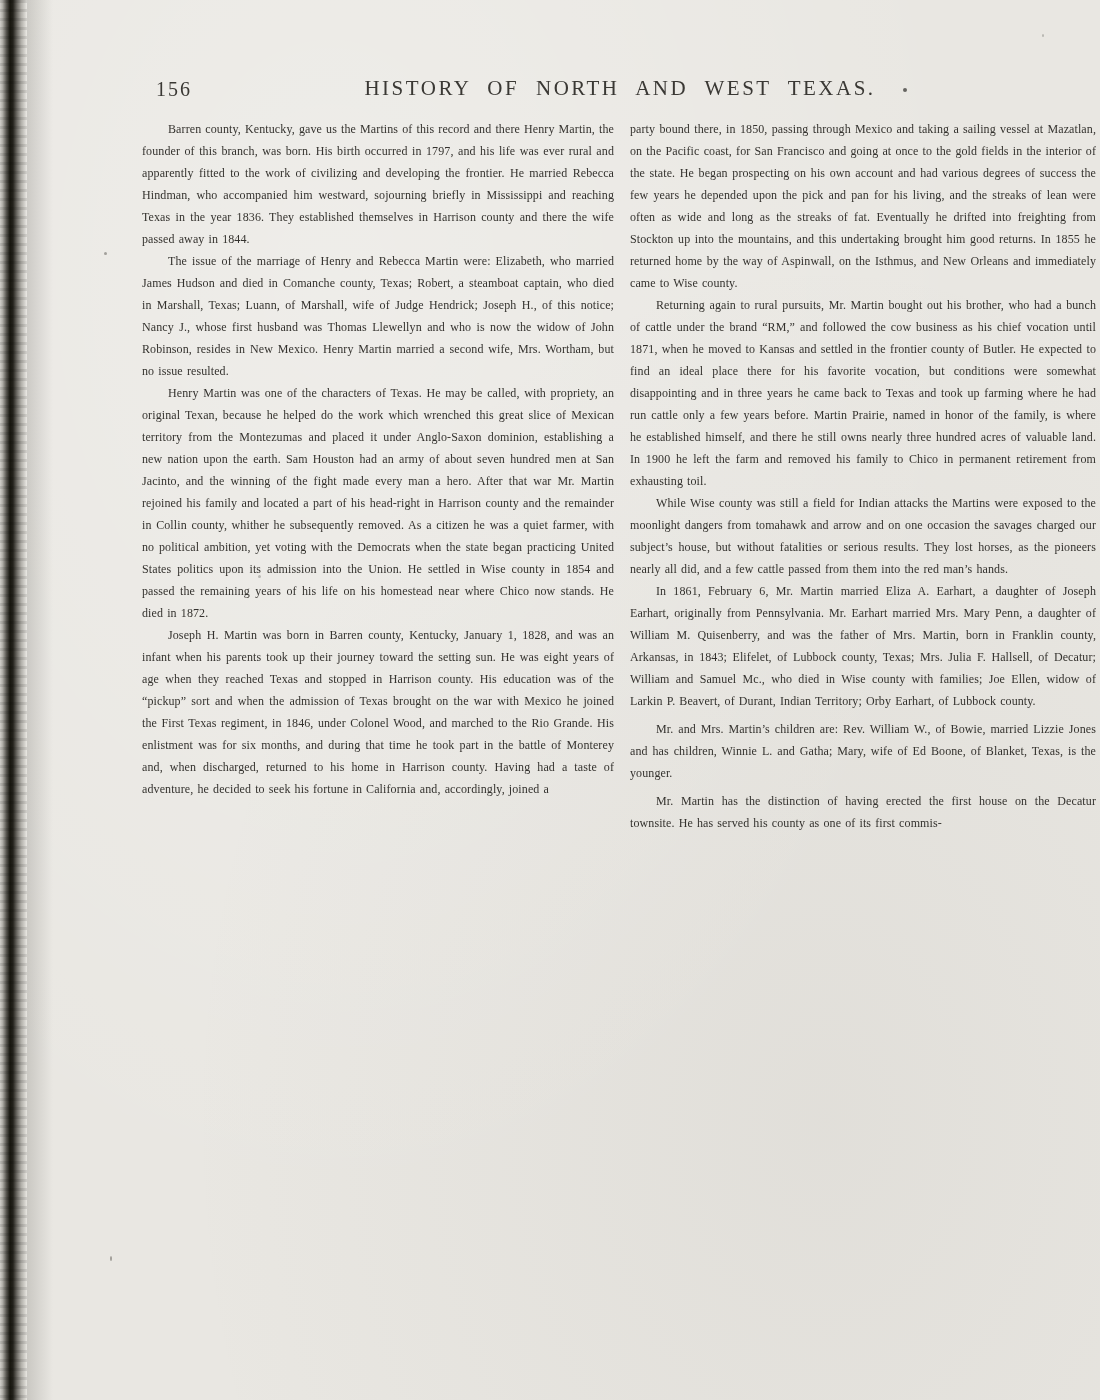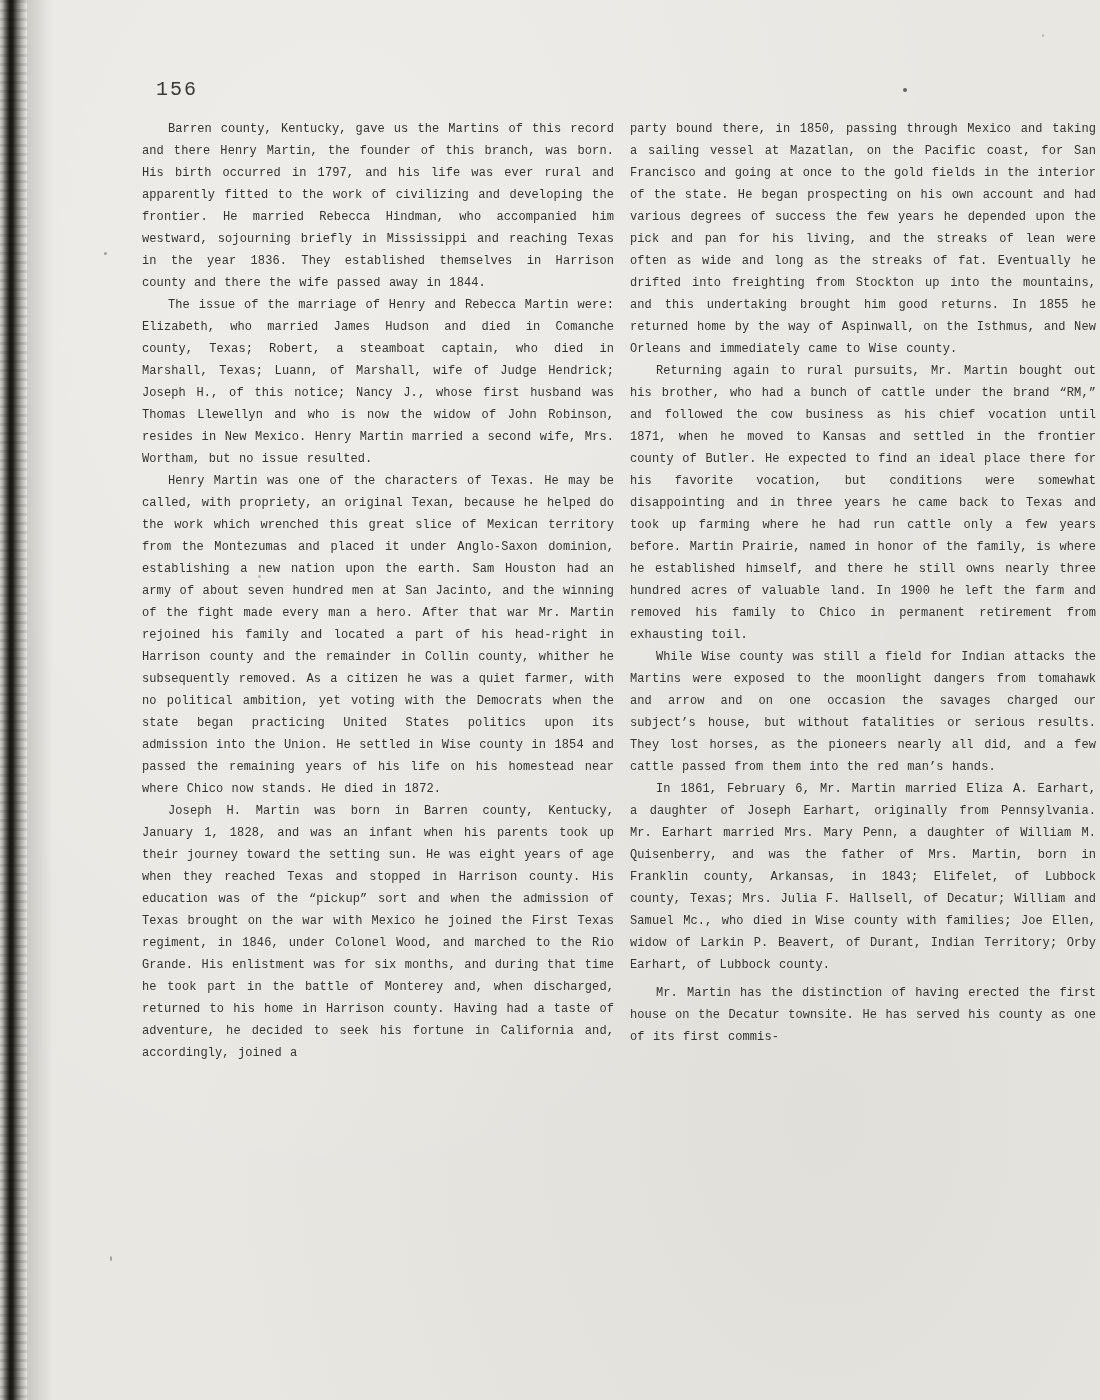--- a/index.html
+++ b/index.html
@@ -4,21 +4,21 @@
 <style>
   html,body{margin:0;padding:0;background:#d8d6d1;}
   .page{
     position:relative;
     width:1100px;height:1400px;
     background:
       radial-gradient(ellipse at 30% 20%, rgba(255,255,255,0.25), rgba(255,255,255,0) 60%),
       radial-gradient(ellipse at 75% 80%, rgba(120,115,105,0.07), rgba(0,0,0,0) 55%),
       #e9e7e2;
     overflow:hidden;
-    font-family:Liberation Mono, monospace;
+    font-family:Liberation Serif, serif;
     color:#34322e;
   }
   .binding{
     position:absolute;left:0;top:0;bottom:0;width:27px;
     background:
       repeating-linear-gradient(180deg, rgba(0,0,0,0.10) 0 3px, rgba(0,0,0,0) 3px 9px),
       linear-gradient(90deg,
         #d2d0cb 0%,
         #b2b0aa 9%,
         #56544e 24%,
@@ -70,36 +70,38 @@
 </head>
 <body>
 
 <div class="page">
 
   <div class="binding"></div>
   <div class="binding-shadow"></div>
 
   <div class="page-number">156</div>
 
+  <div class="header-title">HISTORY OF NORTH AND WEST TEXAS.</div>
   <div class="header-dot"></div>
 
   <div class="columns">
 
     <div class="col col-left">
       <p class="indent">Barren county, Kentucky, gave us the Martins of this record and there Henry Martin, the founder of this branch, was born. His birth occurred in 1797, and his life was ever rural and apparently fitted to the work of civilizing and developing the frontier. He married Rebecca Hindman, who accompanied him westward, sojourning briefly in Mississippi and reaching Texas in the year 1836. They established themselves in Harrison county and there the wife passed away in 1844.</p>
       <p class="indent">The issue of the marriage of Henry and Rebecca Martin were: Elizabeth, who married James Hudson and died in Comanche county, Texas; Robert, a steamboat captain, who died in Marshall, Texas; Luann, of Marshall, wife of Judge Hendrick; Joseph H., of this notice; Nancy J., whose first husband was Thomas Llewellyn and who is now the widow of John Robinson, resides in New Mexico. Henry Martin married a second wife, Mrs. Wortham, but no issue resulted.</p>
       <p class="indent">Henry Martin was one of the characters of Texas. He may be called, with propriety, an original Texan, because he helped do the work which wrenched this great slice of Mexican territory from the Montezumas and placed it under Anglo-Saxon dominion, establishing a new nation upon the earth. Sam Houston had an army of about seven hundred men at San Jacinto, and the winning of the fight made every man a hero. After that war Mr. Martin rejoined his family and located a part of his head-right in Harrison county and the remainder in Collin county, whither he subsequently removed. As a citizen he was a quiet farmer, with no political ambition, yet voting with the Democrats when the state began practicing United States politics upon its admission into the Union. He settled in Wise county in 1854 and passed the remaining years of his life on his homestead near where Chico now stands. He died in 1872.</p>
       <p class="indent">Joseph H. Martin was born in Barren county, Kentucky, January 1, 1828, and was an infant when his parents took up their journey toward the setting sun. He was eight years of age when they reached Texas and stopped in Harrison county. His education was of the “pickup” sort and when the admission of Texas brought on the war with Mexico he joined the First Texas regiment, in 1846, under Colonel Wood, and marched to the Rio Grande. His enlistment was for six months, and during that time he took part in the battle of Monterey and, when discharged, returned to his home in Harrison county. Having had a taste of adventure, he decided to seek his fortune in California and, accordingly, joined a</p>
     </div>
 
     <div class="col col-right">
       <p>party bound there, in 1850, passing through Mexico and taking a sailing vessel at Mazatlan, on the Pacific coast, for San Francisco and going at once to the gold fields in the interior of the state. He began prospecting on his own account and had various degrees of success the few years he depended upon the pick and pan for his living, and the streaks of lean were often as wide and long as the streaks of fat. Eventually he drifted into freighting from Stockton up into the mountains, and this undertaking brought him good returns. In 1855 he returned home by the way of Aspinwall, on the Isthmus, and New Orleans and immediately came to Wise county.</p>
       <p class="indent">Returning again to rural pursuits, Mr. Martin bought out his brother, who had a bunch of cattle under the brand “RM,” and followed the cow business as his chief vocation until 1871, when he moved to Kansas and settled in the frontier county of Butler. He expected to find an ideal place there for his favorite vocation, but conditions were somewhat disappointing and in three years he came back to Texas and took up farming where he had run cattle only a few years before. Martin Prairie, named in honor of the family, is where he established himself, and there he still owns nearly three hundred acres of valuable land. In 1900 he left the farm and removed his family to Chico in permanent retirement from exhausting toil.</p>
       <p class="indent">While Wise county was still a field for Indian attacks the Martins were exposed to the moonlight dangers from tomahawk and arrow and on one occasion the savages charged our subject’s house, but without fatalities or serious results. They lost horses, as the pioneers nearly all did, and a few cattle passed from them into the red man’s hands.</p>
       <p class="indent">In 1861, February 6, Mr. Martin married Eliza A. Earhart, a daughter of Joseph Earhart, originally from Pennsylvania. Mr. Earhart married Mrs. Mary Penn, a daughter of William M. Quisenberry, and was the father of Mrs. Martin, born in Franklin county, Arkansas, in 1843; Elifelet, of Lubbock county, Texas; Mrs. Julia F. Hallsell, of Decatur; William and Samuel Mc., who died in Wise county with families; Joe Ellen, widow of Larkin P. Beavert, of Durant, Indian Territory; Orby Earhart, of Lubbock county.</p>
+      <p class="indent pgap">Mr. and Mrs. Martin’s children are: Rev. William W., of Bowie, married Lizzie Jones and has children, Winnie L. and Gatha; Mary, wife of Ed Boone, of Blanket, Texas, is the younger.</p>
       <p class="indent pgap">Mr. Martin has the distinction of having erected the first house on the Decatur townsite. He has served his county as one of its first commis-</p>
     </div>
 
   </div>
 
   <div class="speck s1"></div>
   <div class="speck s2"></div>
   <div class="speck s3"></div>
   <div class="speck s4"></div>
 

